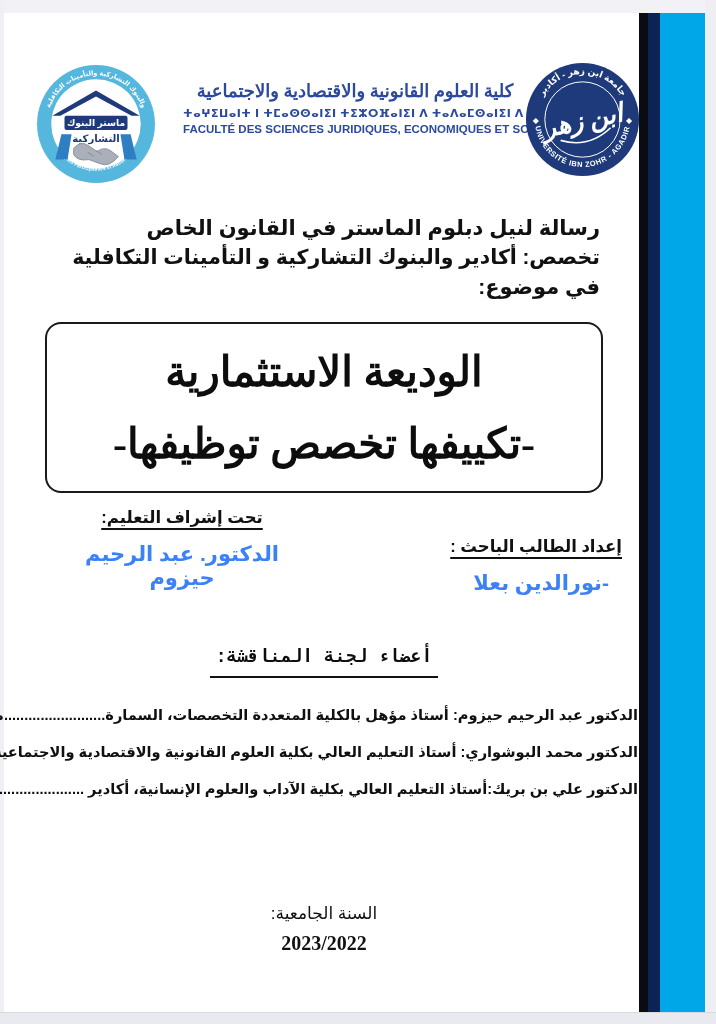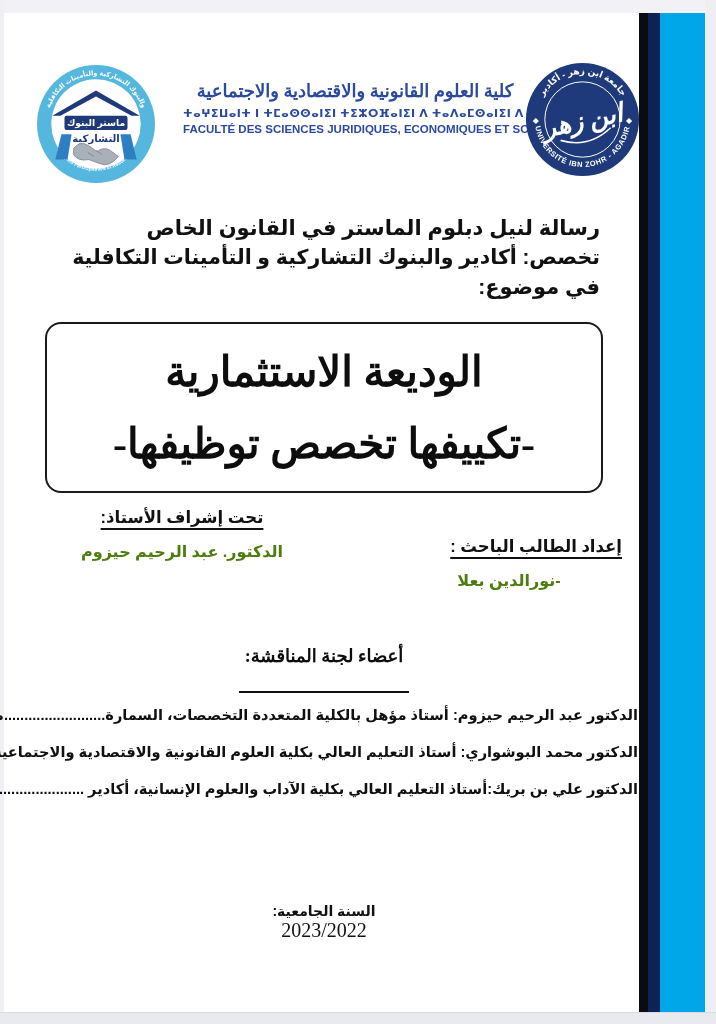--- a/index.html
+++ b/index.html
@@ -39,36 +39,36 @@
                border:2px solid #1A1A1A; border-radius:16px;
                display:flex; flex-direction:column; justify-content:space-evenly; align-items:center;
                direction:rtl; }
   .title-line { font-size:42px; font-weight:700; color:#0d0d0d; font-family:"Liberation Serif","DejaVu Serif",serif; }
 
   
   .credit-student { position:absolute; left:420px; top:537px; width:202px; direction:rtl; text-align:right; }
   .credit-supervisor { position:absolute; left:52px; top:508px; width:260px; direction:rtl; text-align:center; }
   .credit-header { font-size:16.5px; font-weight:700; color:#111;
                    text-decoration:underline; text-underline-offset:5px; text-decoration-thickness:1.5px; }
-  .credit-name { font-size:16px; font-weight:700; color:#4d7c0f; margin-top:15px; }
-  .credit-student .credit-name { margin-left:0; margin-right:24px;text-align:center; }
+  .credit-name { font-size:21px; font-weight:700; color:#3b82f6; margin-top:15px; }
+  .credit-student .credit-name { margin-left:0; margin-right:13px; }
 
   
   .committee-header-wrap { position:absolute; left:0; top:645px; width:648px; text-align:center; }
   .committee-header { display:inline-block; direction:rtl; font-size:18px; font-weight:700; color:#0d0d0d;
-                      font-family:Liberation Serif, serif;
-                      border-bottom:2px solid #111; padding:0 6px 24px 6px; }
+                      font-family:Liberation Mono, monospace;
+                      border-bottom:2px solid #111; padding:0 6px 9px 6px; }
   .committee-list { position:absolute; left:22px; top:697px; width:616px; direction:rtl; }
   .committee-row { font-size:14.6px; font-weight:700; color:#101010; line-height:37px;
                    white-space:nowrap; text-align:right; }
 
   
   .footer { position:absolute; left:0; top:903px; width:648px; text-align:center; direction:rtl; }
-  .footer-label { font-size:14px; font-weight:700; color:#111; }
-  .footer-year  { font-size:20px; font-weight:400; color:#111; 
+  .footer-label { font-size:17px; font-weight:400; color:#111; }
+  .footer-year  { font-size:20px; font-weight:700; color:#111; margin-top:8px;
                   font-family:"Liberation Serif","DejaVu Serif",serif; }
 </style>
 </head>
 <body>
 
 <div class="photo">
 
   <div class="edge-top"></div>
   <div class="edge-left"></div>
   <div class="edge-right"></div>
@@ -139,21 +139,21 @@
   <div class="title-box">
     <div class="title-line">الوديعة الاستثمارية</div>
     <div class="title-line">-تكييفها تخصص توظيفها-</div>
   </div>
 
   <div class="credit-student">
     <div class="credit-header">إعداد الطالب الباحث :</div>
     <div class="credit-name">-نورالدين بعلا</div>
   </div>
   <div class="credit-supervisor">
-    <div class="credit-header">تحت إشراف الأستاذ:</div>
+    <div class="credit-header">تحت إشراف التعليم:</div>
     <div class="credit-name">الدكتور. عبد الرحيم حيزوم</div>
   </div>
 
   <div class="committee-header-wrap">
     <span class="committee-header">أعضاء لجنة المناقشة:</span>
   </div>
   <div class="committee-list">
     <div class="committee-row">الدكتور عبد الرحيم حيزوم: أستاذ مؤهل بالكلية المتعددة التخصصات، السمارة.........................مشرفا ورئيسا</div>
     <div class="committee-row">الدكتور محمد البوشواري: أستاذ التعليم العالي بكلية العلوم القانونية والاقتصادية والاجتماعية، أكادير. عضوا</div>
     <div class="committee-row">الدكتور علي بن بريك:أستاذ التعليم العالي بكلية الآداب والعلوم الإنسانية، أكادير ................................. عضوا</div>

